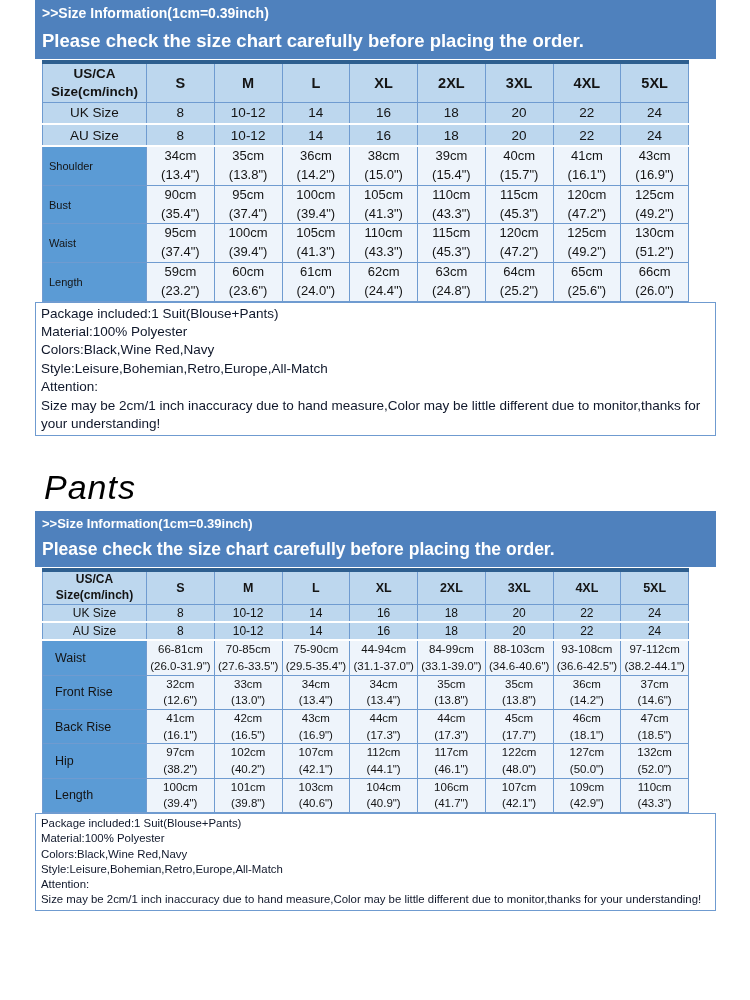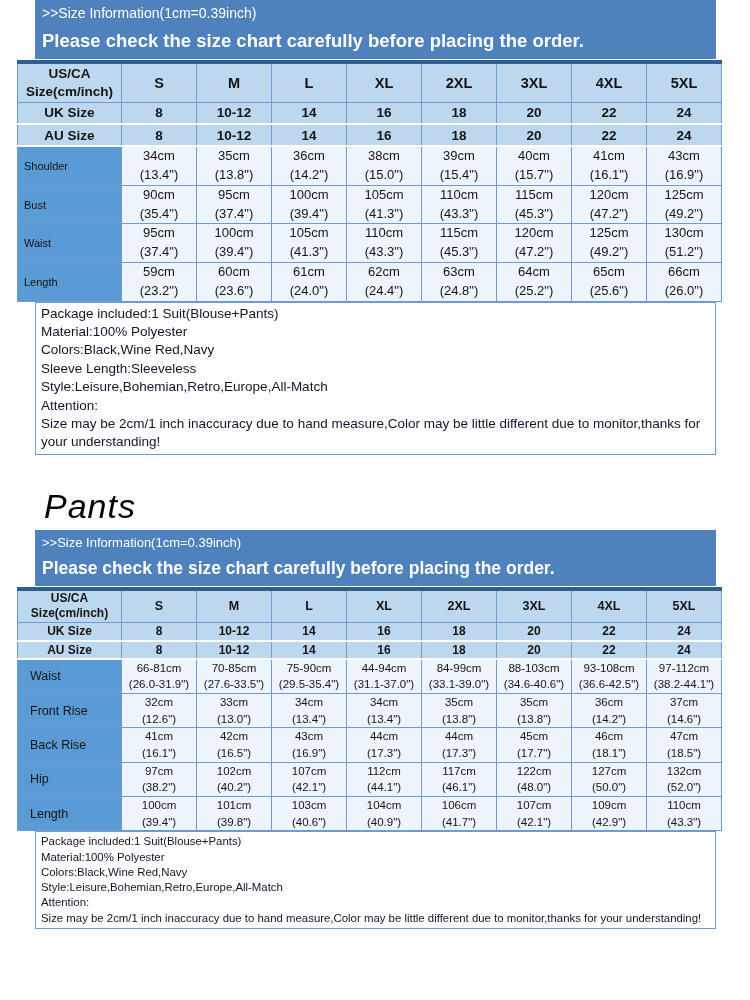--- a/index.html
+++ b/index.html
@@ -15,48 +15,48 @@
     margin-left:44px; line-height:1; letter-spacing:1px;
   }
   .s0 .title { font-size:45px; padding-top:4px; margin-bottom:9px; }
   .s1 .title { font-size:34px; padding-top:34px; margin-bottom:7px; }
 
   .banner {
     width:681px; margin-left:35px;
     background:var(--banner_bg,#4f81bd); color:#fff;
     padding:5px 7px 7px 7px;
   }
-  .banner-l1 { font-weight:normal; }
+  .banner-l1 { font-weight:bold; }
   .banner-l2 { font-weight:bold; }
   .s0 .banner-l1 { font-size:14px;   margin-bottom:9px; }
   .s0 .banner-l2 { font-size:18.5px; }
   .s1 .banner-l1 { font-size:13px;   margin-bottom:8px; }
   .s1 .banner-l2 { font-size:17.5px; }
 
   .grid-table {
-    width:705px; margin-left:17px; margin-top:1px;
+    width:647px; margin-left:42px; margin-top:1px;
     border-collapse:collapse; table-layout:fixed; text-align:center;
     border-top:4px solid var(--table_top,#2e5f8f);
   }
   .grid-table th, .grid-table td { border:1px solid var(--grid,#6f9bd0); }
 
   thead th {
     background:var(--header_bg,#bdd7ee);
     border-bottom:2px solid #fff; font-weight:bold;
   }
   .corner { width:104px; }
   .s0 thead tr { height:40px; }
   .s1 thead tr { height:34px; }
   .s0 .corner div { font-size:13.5px; line-height:1.35; }
   .s1 .corner div { font-size:12px;   line-height:1.3; }
   .s0 .size-h { font-size:14.5px; }
   .s1 .size-h { font-size:12.5px; }
 
   .simple-row th, .simple-row td {
-    background:var(--header_bg,#bdd7ee); font-weight:bold;
+    background:var(--header_bg,#bdd7ee); font-weight:normal;
     border-bottom:2px solid #fff;
   }
   .s0 .simple-row { height:22px; font-size:13.5px; }
   .s1 .simple-row { height:18px; font-size:12px; }
 
   .measure-row td { background:var(--cell_bg,#eef4fb); }
   .measure-row .row-label {
     background:var(--label_bg,#5b9bd5); font-weight:normal;
     text-align:left;
   }
@@ -263,21 +263,20 @@
               <div class="cm-line">66cm</div>
               <div class="inch-line">(26.0")</div>
             </td>
           </tr>
         </tbody>
     </table>
     <div class="notes">
         <div class="note-line">Package included:1 Suit(Blouse+Pants)</div>
         <div class="note-line">Material:100% Polyester</div>
         <div class="note-line">Colors:Black,Wine Red,Navy</div>
-        <div class="note-line">Sleeve Length:Sleeveless</div>
         <div class="note-line">Style:Leisure,Bohemian,Retro,Europe,All-Match</div>
         <div class="note-line">Attention:</div>
         <div class="note-line">Size may be 2cm/1 inch inaccuracy due to hand measure,Color may be little different due to monitor,thanks for your understanding!</div>
       </div>
   </section>
 
   <section class="sec s1">
     <h1 class="title">Pants</h1>
     <div class="banner">
       <div class="banner-l1">&gt;&gt;Size Information(1cm=0.39inch)</div>

